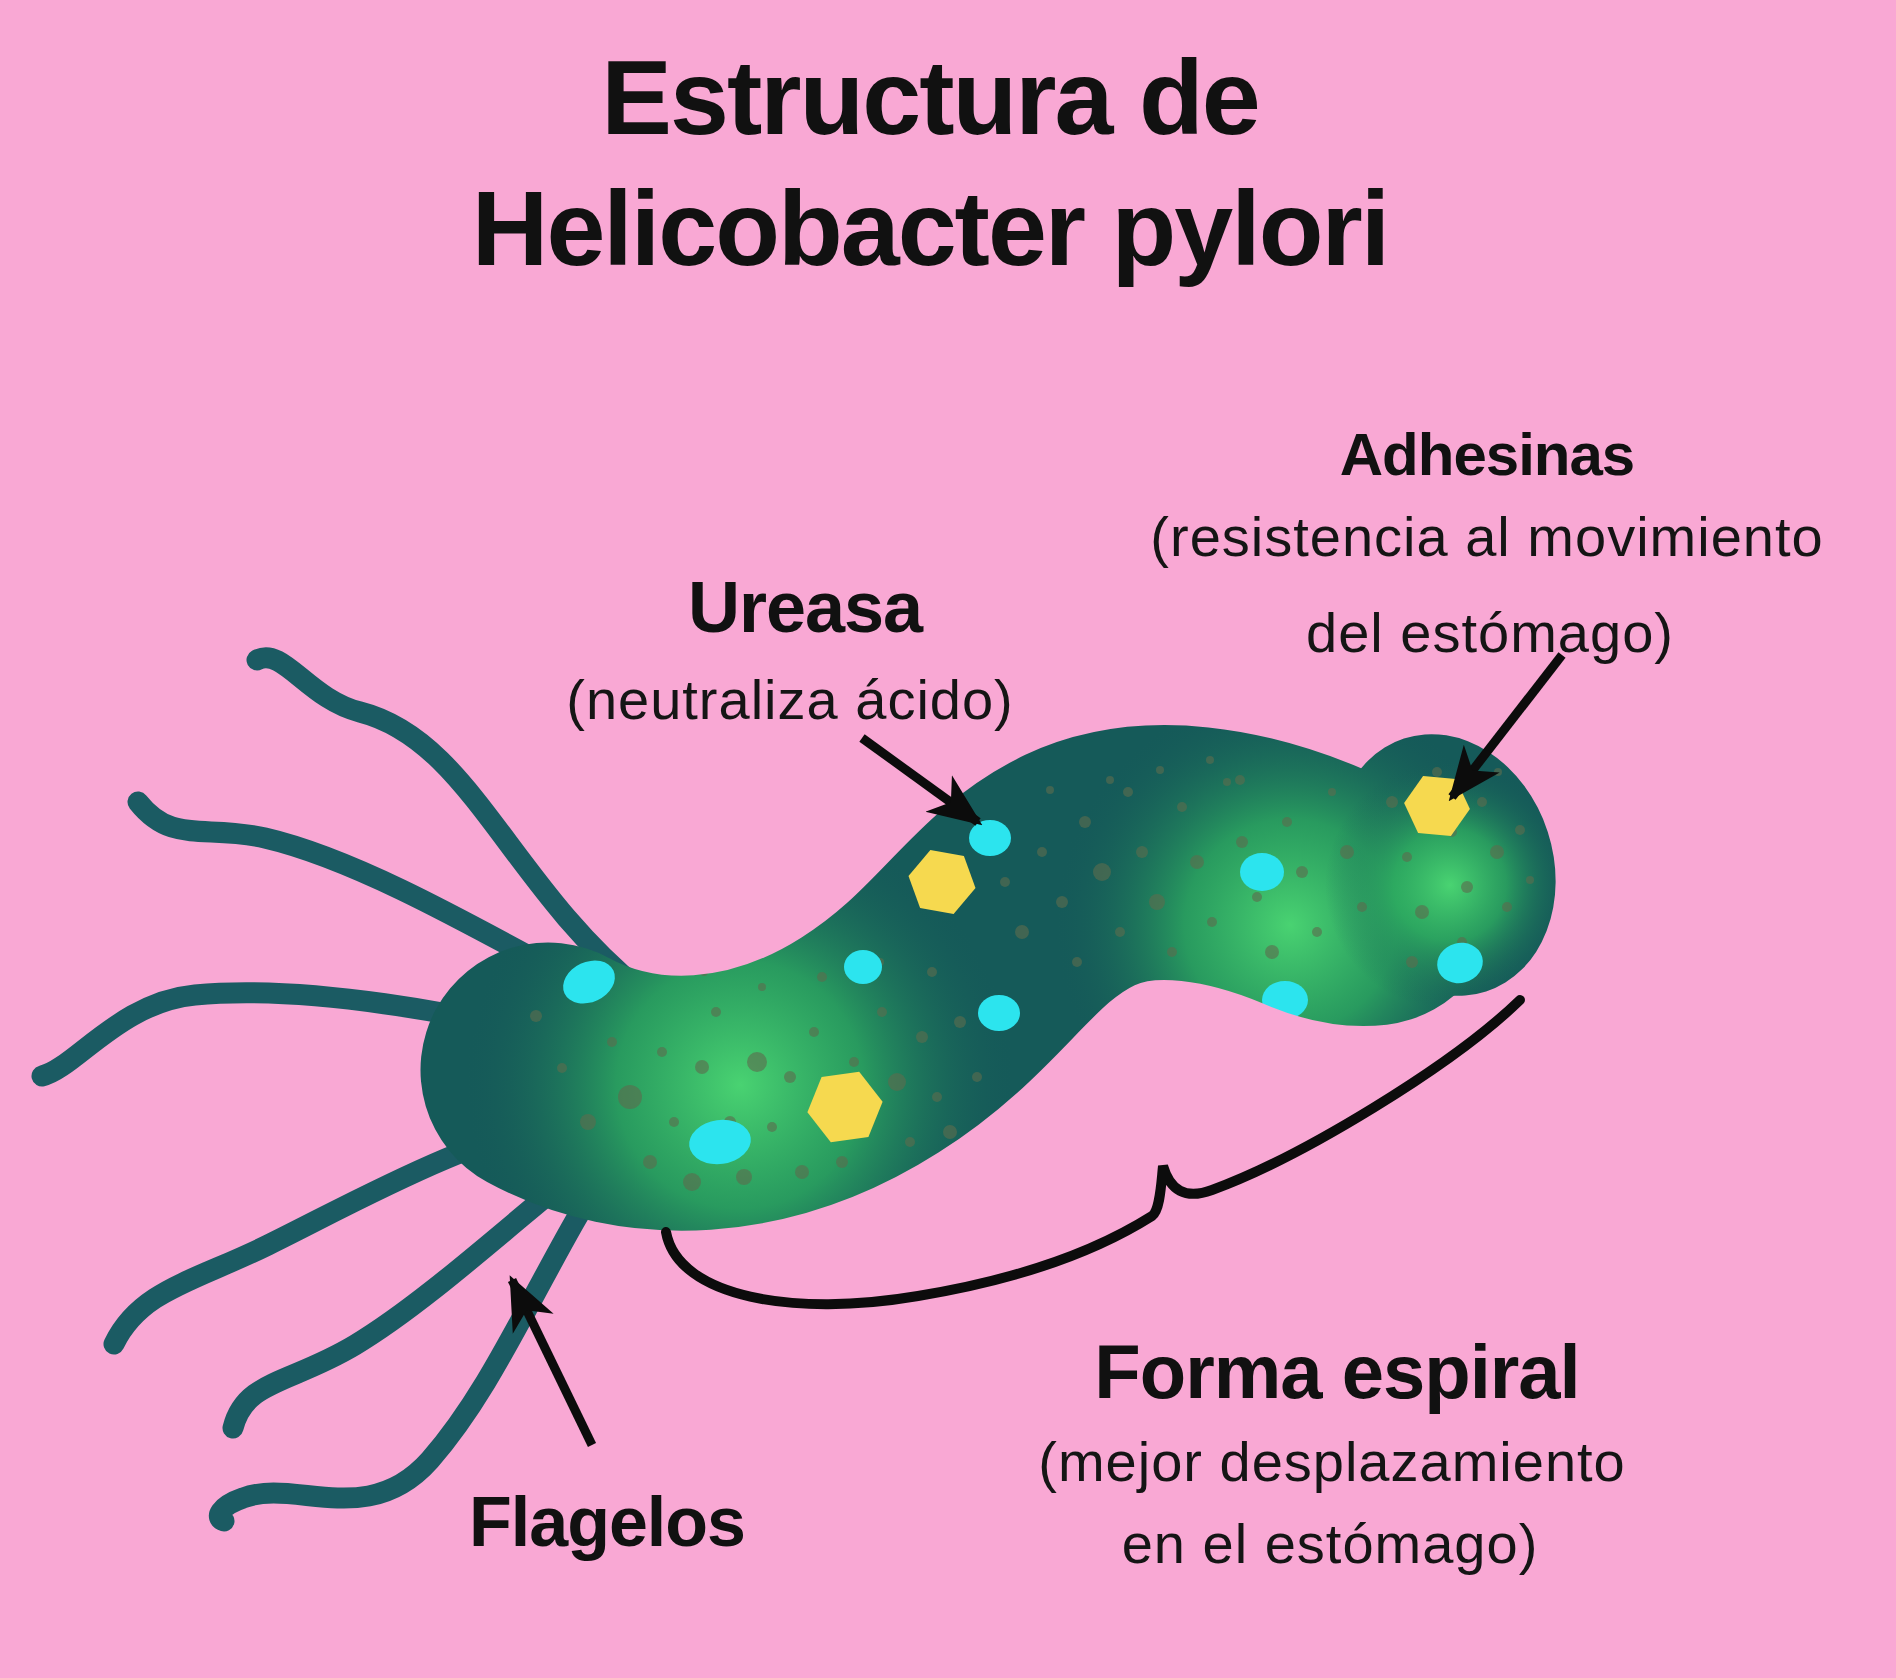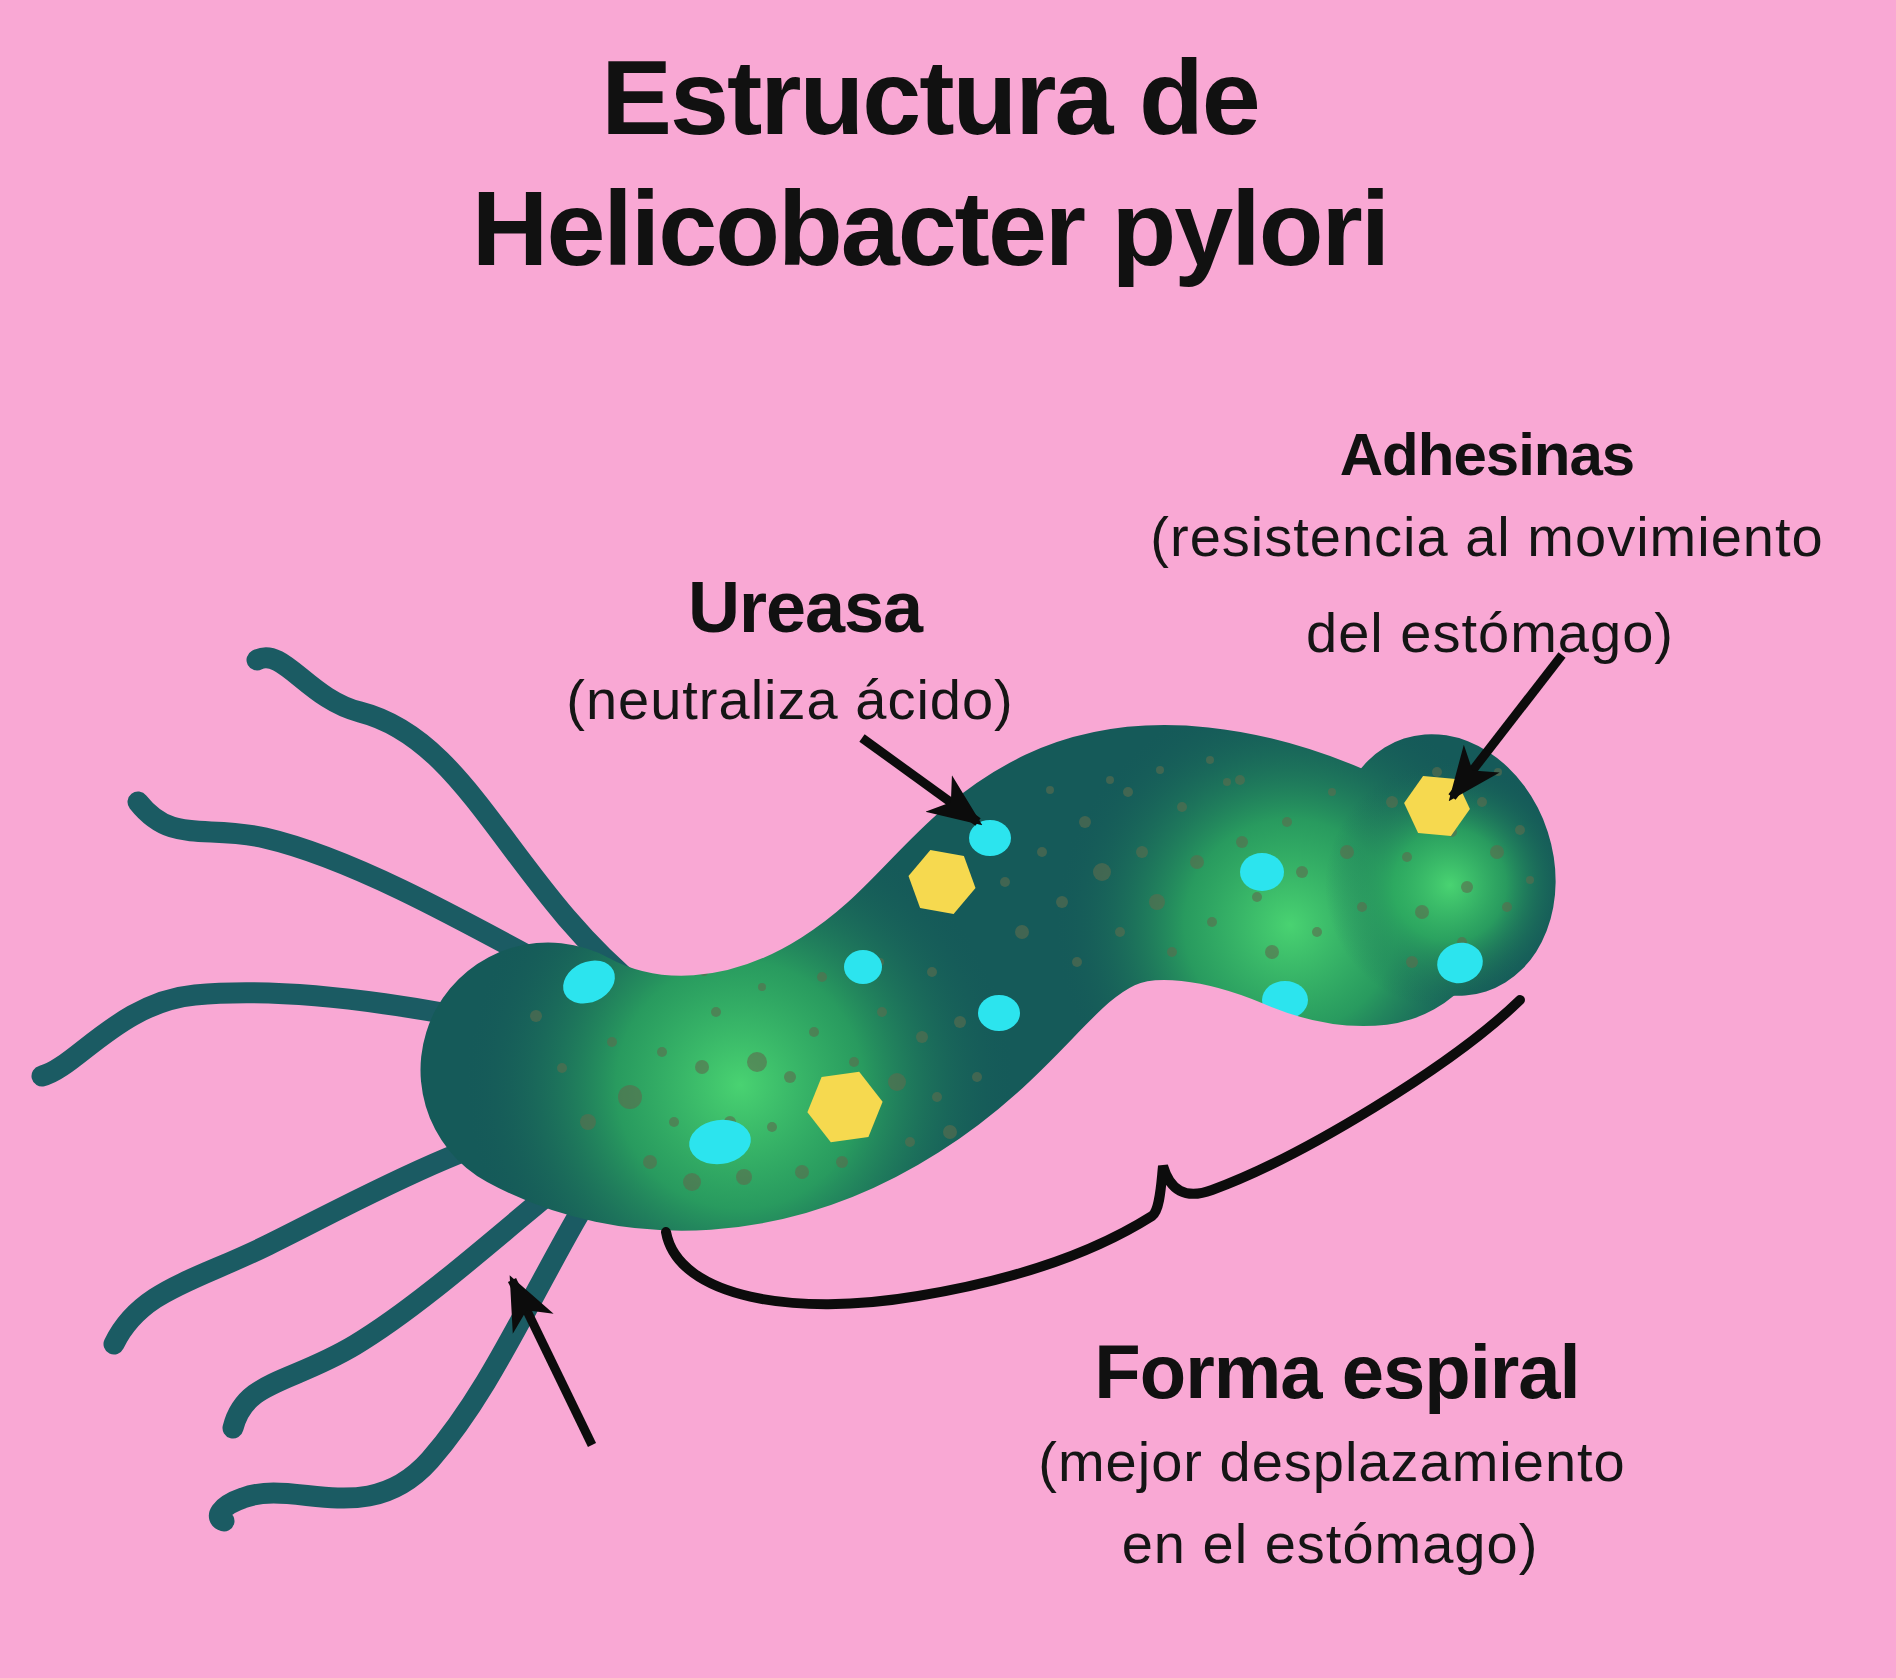--- a/index.html
+++ b/index.html
@@ -164,18 +164,19 @@
   <div class="lbl title-line" style="left:930px;top:97px;">Estructura de</div>
   <div class="lbl title-line" style="left:930px;top:228px;">Helicobacter pylori</div>
 
   <div class="lbl heading" style="left:1487px;top:455px;font-size:60px;">Adhesinas</div>
   <div class="lbl desc" style="left:1487px;top:537px;font-size:56px;">(resistencia al movimiento</div>
   <div class="lbl desc" style="left:1490px;top:633px;font-size:56px;">del estómago)</div>
 
   <div class="lbl heading" style="left:805px;top:607px;font-size:72px;">Ureasa</div>
   <div class="lbl desc" style="left:762px;top:700px;font-size:56px;margin-left:28px;">(neutraliza ácido)</div>
 
+  <div class="lbl heading" style="left:607px;top:1522px;font-size:70px;">Flagelos</div>
 
   <div class="lbl heading" style="left:1337px;top:1372px;font-size:76px;">Forma espiral</div>
   <div class="lbl desc" style="left:1332px;top:1462px;font-size:56px;">(mejor desplazamiento</div>
   <div class="lbl desc" style="left:1330px;top:1544px;font-size:56px;">en el estómago)</div>
 
 </div>
 
 </body></html>

